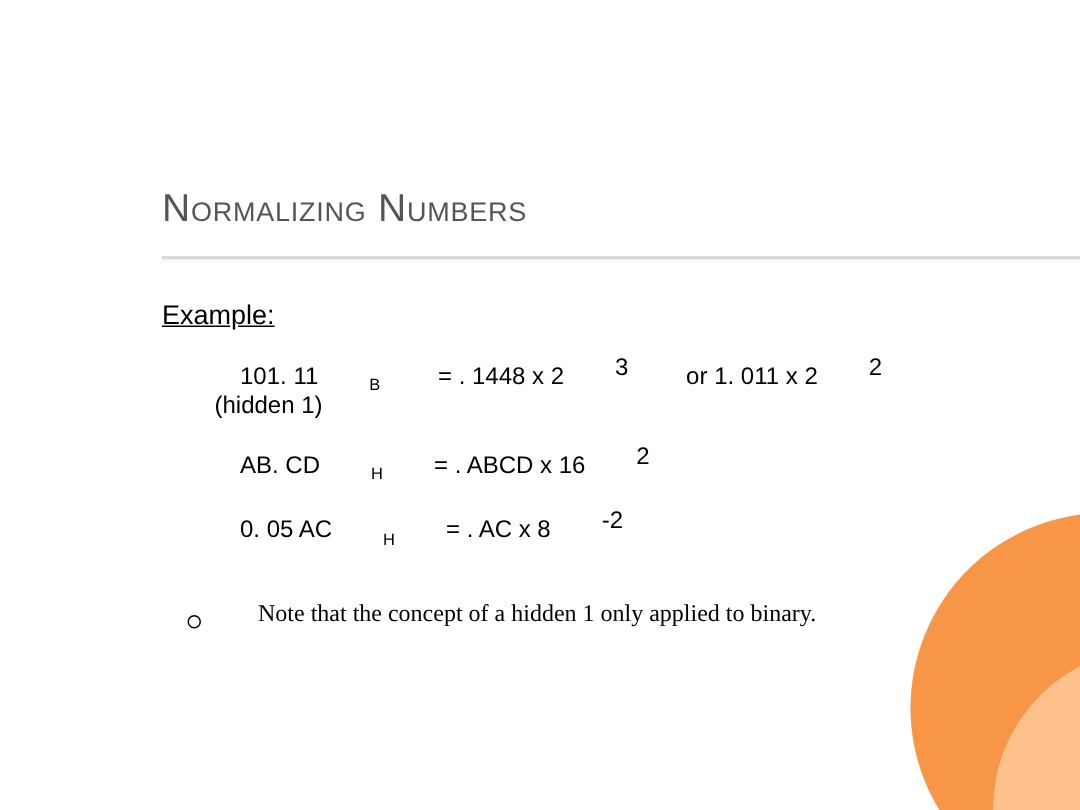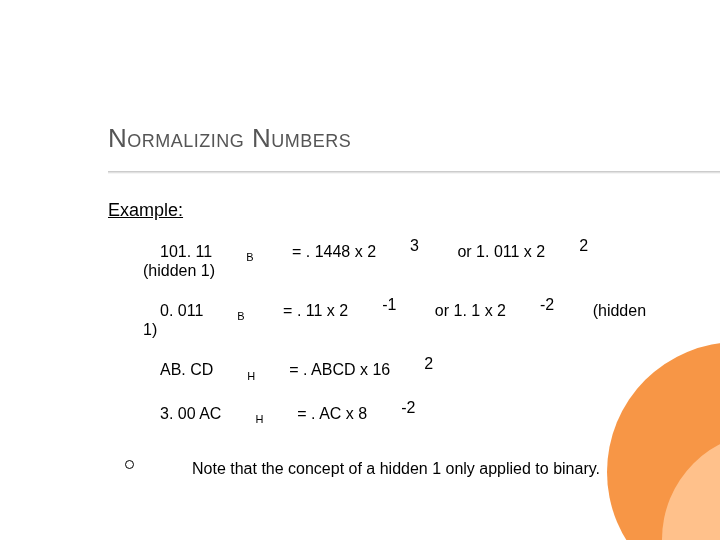--- a/index.html
+++ b/index.html
@@ -48,24 +48,25 @@
     font-size: 11px;
     vertical-align: sub;
   }
   .eq sup {
     font-size: 16px;
     vertical-align: 6px;
   }
   .note-row {
     margin-top: 8px;
     display: flex;
-    align-items: flex-start;
-    gap: 24px;
+    align-items: flex-end;
+    gap: 4px;
     font-size: 16px;
     color: #000;
+    font-family: Liberation Serif, serif;
   }
   .bullet {
     width: 9px;
     height: 9px;
     border: 1.5px solid #000;
     border-radius: 50%;
     flex-shrink: 0;
   }
   .circle {
     position: absolute;
@@ -98,30 +99,27 @@
   <div class="example-label">Example:</div>
 
   <div class="equations">
 
 
 
     <div class="eq">
       <span>101. 11</span><sub>B</sub><span> = . 1448 x 2</span><sup>3</sup><span> or 1. 011 x 2</span><sup>2</sup><span>  (hidden 1)</span>
     </div>
 
-    <div class="eq">
-      <span>0. 011</span><sub>B</sub><span> = . 11 x 2</span><sup>-1</sup><span> or 1. 1 x 2</span><sup>-2</sup><span>  (hidden 1)</span>
-    </div>
 
     <div class="eq">
       <span>AB. CD</span><sub>H</sub><span>= . ABCD x 16</span><sup>2</sup>
     </div>
 
     <div class="eq">
-      <span>3. 00 AC</span><sub>H</sub><span>= . AC x 8</span><sup>-2</sup>
+      <span>0. 05 AC</span><sub>H</sub><span>= . AC x 8</span><sup>-2</sup>
     </div>
 
   </div>
 
   <div class="note-row">
     <span class="bullet"></span>
     <span>Note that the concept of a hidden 1 only applied to binary.</span>
   </div>
 </div>
 

